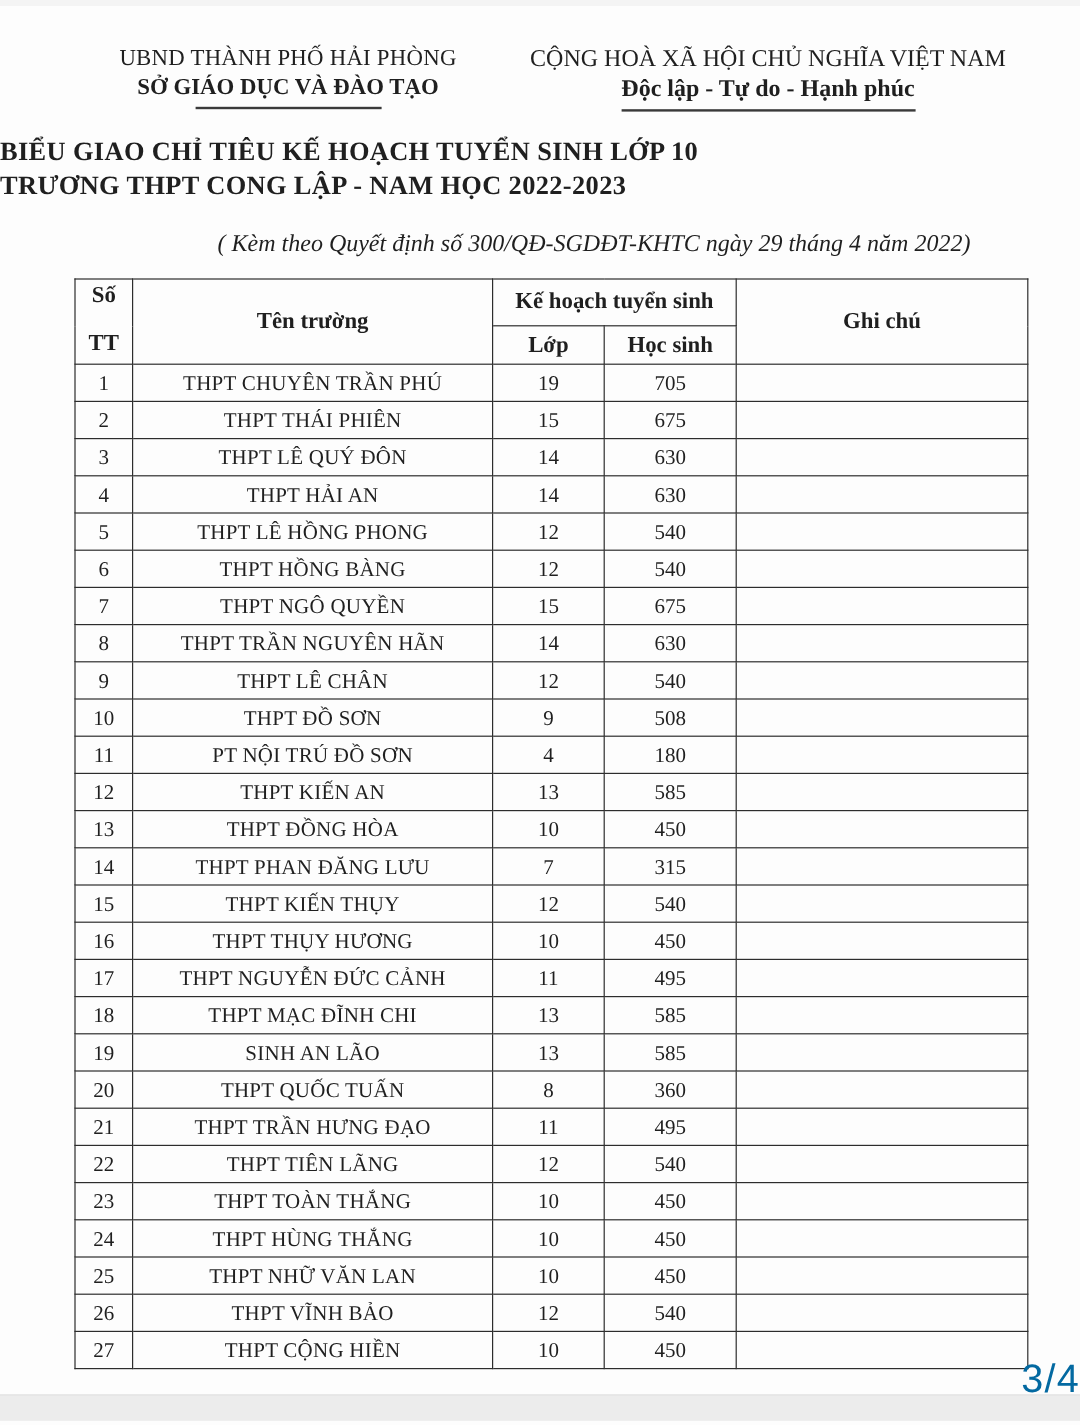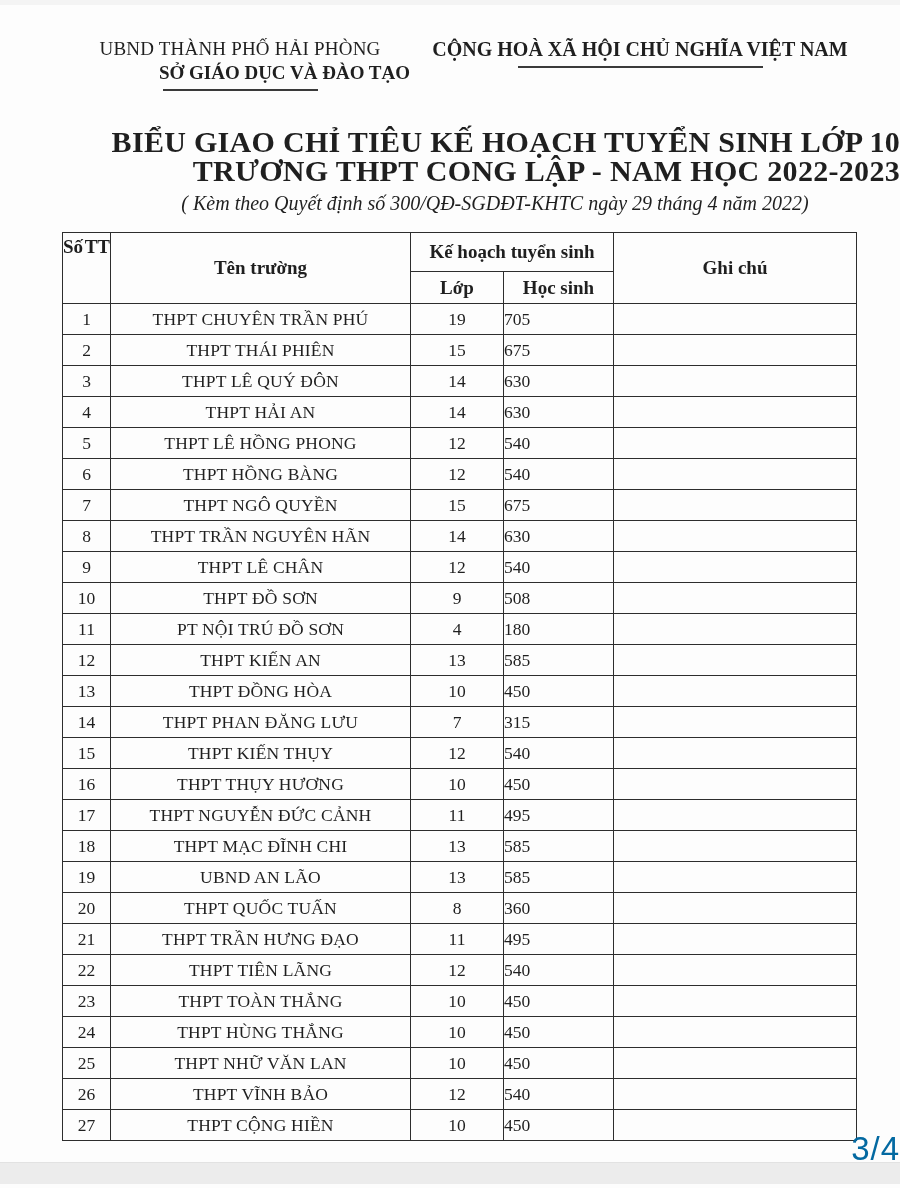--- a/index.html
+++ b/index.html
@@ -33,57 +33,56 @@
     font-size: 19px;
     font-weight: 400;
     letter-spacing: 0.2px;
     white-space: nowrap;
   }
   .hdr-left .l2 {
     font-size: 19px;
     font-weight: 700;
     margin-top: 2px;
     white-space: nowrap;
-    text-align: right;
   }
   .hdr-left .rule {
     width: 155px;
     border-bottom: 2px solid #3a3a3a;
     margin: 5px auto 0;
   }
   .hdr-right {
     position: absolute;
     top: 38px; left: 425px;
     width: 430px;
     text-align: center;
   }
   .hdr-right .l1 {
     font-size: 20px;
-    font-weight: 700;
+    font-weight: 400;
     white-space: nowrap;
   }
   .hdr-right .l2 {
     font-size: 20px;
     font-weight: 700;
     margin-top: 2px;
     white-space: nowrap;
   }
   .hdr-right .rule {
     width: 245px;
     border-bottom: 2px solid #3a3a3a;
     margin: 5px auto 0;
   }
   
   .title {
     position: absolute;
-    top: 127px; left: 0;
+    top: 111px; left: 0;
     width: 100%;
-    text-align: right;
+    text-align: left;
     font-weight: 700;
-    font-size: 30px;
+    font-size: 22px;
     line-height: 29px;
     letter-spacing: 0.3px;
   }
   .subtitle {
     position: absolute;
     top: 192px; left: 0;
     width: 100%;
     text-align: center;
     font-style: italic;
     font-size: 20px;
@@ -104,34 +103,34 @@
   table.quota thead th {
     font-size: 19px;
     font-weight: 700;
     text-align: center;
     vertical-align: middle;
   }
   table.quota thead tr.h1 th { height: 38px; }
   table.quota thead tr.h2 th { height: 31px; }
   .stt-wrap {
     display: flex;
-    flex-direction: row;
+    flex-direction: column;
     justify-content: space-between;
     height: 62px;
     padding: 3px 0 5px;
   }
   table.quota tbody td {
     height: 30px;
     font-size: 17.5px;
     vertical-align: middle;
   }
   td.c-stt { text-align: center; }
   td.c-school { text-align: center; padding-left: 7px; letter-spacing: 0.2px; }
   td.c-classes { text-align: center; }
-  td.c-students { }
+  td.c-students { text-align: center; }
   td.c-note { }
   
   .page-num {
     position: absolute;
     right: 0; bottom: 20px;
     font-family: "Liberation Sans", sans-serif;
     font-size: 33px;
     color: #0369a1;
     letter-spacing: 1px;
   }
@@ -151,20 +150,21 @@
   <div class="top-strip"></div>
 
   <div class="hdr-left">
     <div class="l1">UBND THÀNH PHỐ HẢI PHÒNG</div>
     <div class="l2">SỞ GIÁO DỤC VÀ ĐÀO TẠO</div>
     <div class="rule"></div>
   </div>
 
   <div class="hdr-right">
     <div class="l1">CỘNG HOÀ XÃ HỘI CHỦ NGHĨA VIỆT NAM</div>
+    <div class="l2">Độc lập - Tự do - Hạnh phúc</div>
     <div class="rule"></div>
   </div>
 
   <div class="title">
     <div>BIỂU GIAO CHỈ TIÊU KẾ HOẠCH TUYỂN SINH LỚP 10</div>
     <div>TRƯƠNG THPT CONG LẬP - NAM HỌC 2022-2023</div>
   </div>
 
   <div class="subtitle">( Kèm theo Quyết định số 300/QĐ-SGDĐT-KHTC ngày 29 tháng 4 năm 2022)</div>
 
@@ -315,21 +315,21 @@
         </tr>
         <tr>
           <td class="c-stt">18</td>
           <td class="c-school">THPT MẠC ĐĨNH CHI</td>
           <td class="c-classes">13</td>
           <td class="c-students">585</td>
           <td class="c-note"></td>
         </tr>
         <tr>
           <td class="c-stt">19</td>
-          <td class="c-school">UBND AN LÃO</td>
+          <td class="c-school">SINH AN LÃO</td>
           <td class="c-classes">13</td>
           <td class="c-students">585</td>
           <td class="c-note"></td>
         </tr>
         <tr>
           <td class="c-stt">20</td>
           <td class="c-school">THPT QUỐC TUẤN</td>
           <td class="c-classes">8</td>
           <td class="c-students">360</td>
           <td class="c-note"></td>

